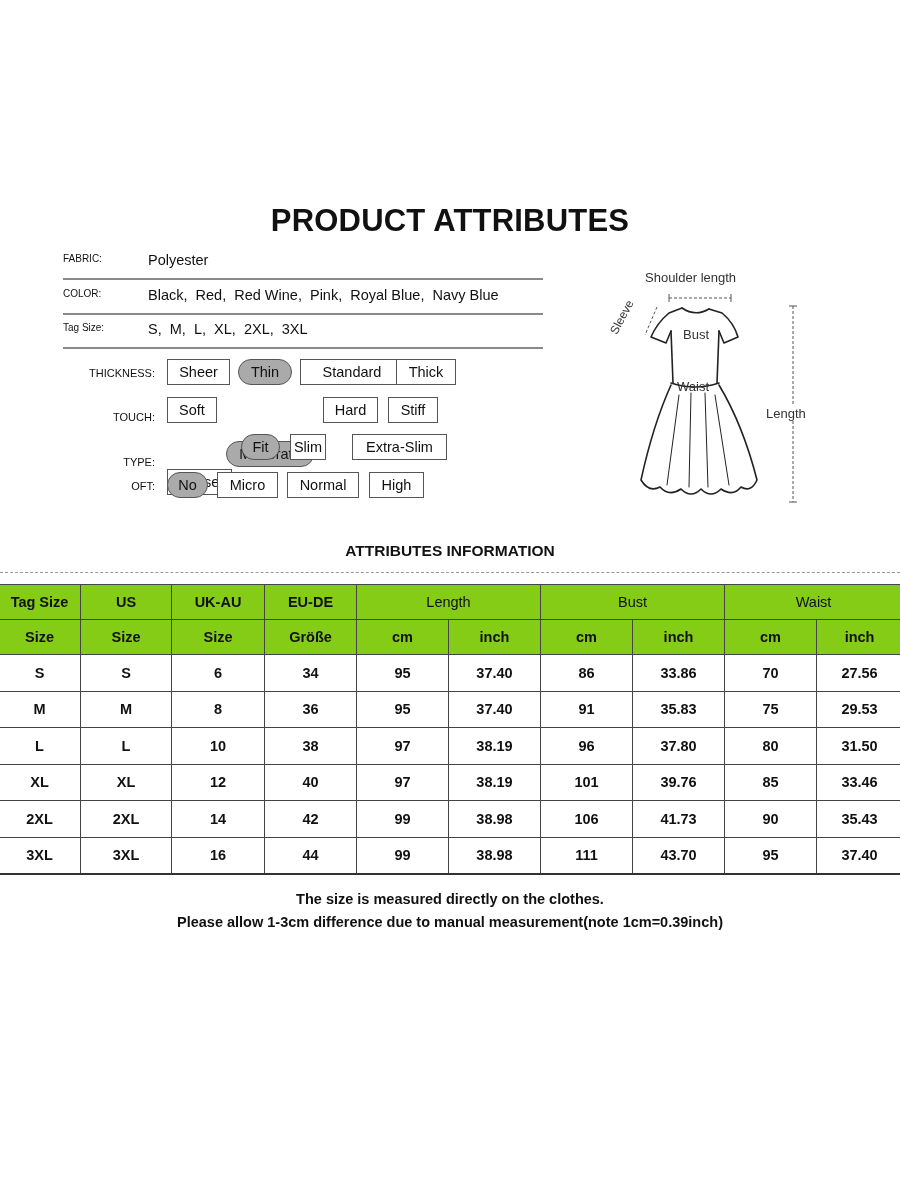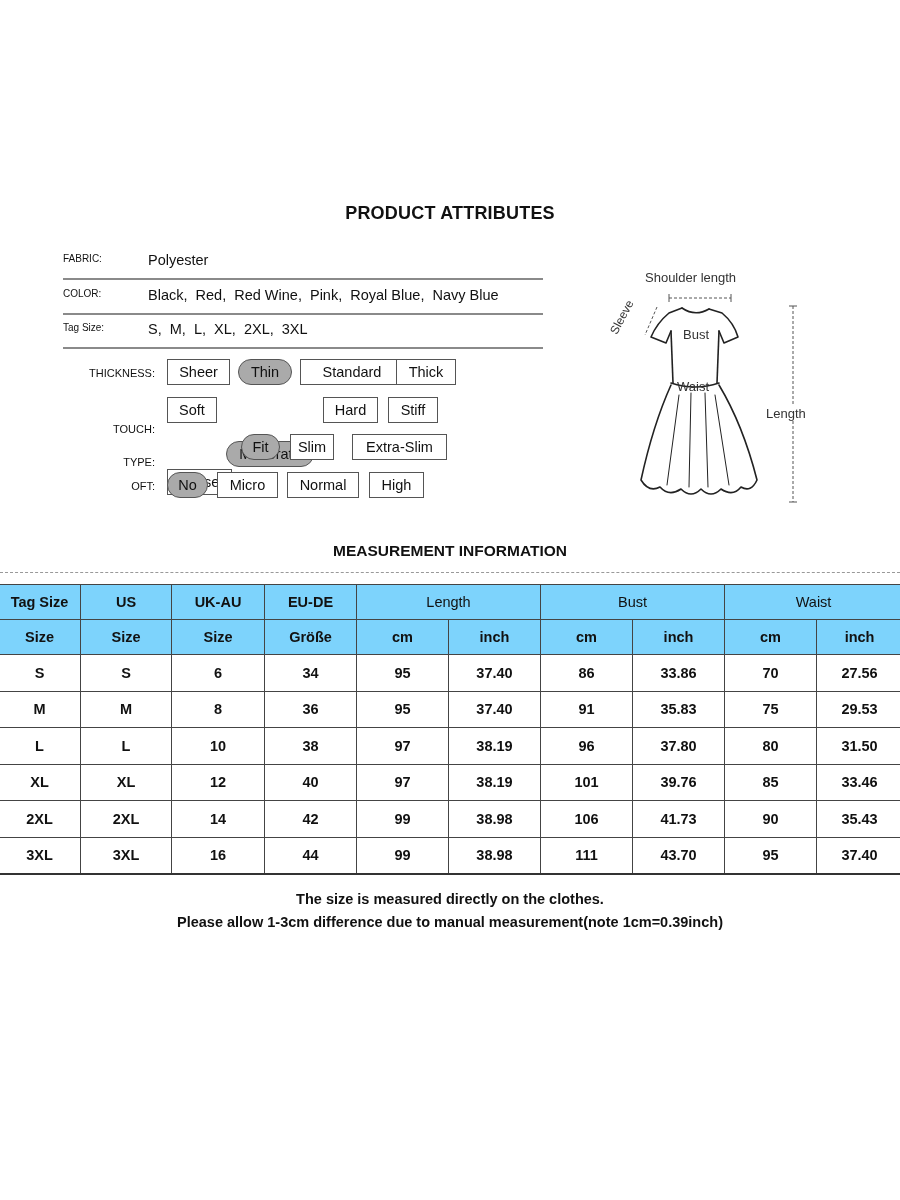--- a/index.html
+++ b/index.html
@@ -1,33 +1,33 @@
 <!DOCTYPE html>
 <html><head>
 <meta charset="utf-8">
 <style>
   html, body { margin: 0; padding: 0; background: #ffffff; }
   body { width: 900px; height: 1200px; position: relative; overflow: hidden;
          font-family: "Liberation Sans", "DejaVu Sans", sans-serif; color: #111; }
   .abs { position: absolute; }
-  .title { left: 0; width: 900px; top: 203px; text-align: center; font-size: 18px; font-weight: bold; letter-spacing: 0.2px; }
+  .title { left: 0; width: 900px; top: 203px; text-align: center; font-size: 31px; font-weight: bold; letter-spacing: 0.2px; }
   .attr-row { position: absolute; left: 63px; width: 480px; height: 34px; }
   .attr-row .lbl { position: absolute; left: 0; top: 0; font-size: 10px; }
   .attr-row .val { position: absolute; left: 85px; top: -1px; font-size: 14.5px; white-space: pre; }
   .attr-row .rule { position: absolute; left: 0; width: 480px; height: 2px; background: #8a8a8a; }
   .opt-lbl { position: absolute; width: 155px; text-align: right; font-size: 11px; }
   .chip { position: absolute; height: 26px; border: 1.5px solid #555; box-sizing: border-box;
           font-size: 14.5px; display: flex; align-items: center; justify-content: center; background: #fff; }
   .chip.on { background: #aaaaaa; border-radius: 13px; }
   .diagram { left: 605px; top: 265px; width: 225px; height: 245px; }
   .sub-title { left: 0; width: 900px; top: 542px; text-align: center; font-size: 15.5px; font-weight: bold; }
   .dash { left: 0; top: 572px; width: 900px; height: 0; border-top: 1.5px dashed #999; }
   table.size { position: absolute; left: -2px; top: 584px; width: 904px; border-collapse: collapse; table-layout: fixed; }
   table.size td, table.size th { border: 1.5px solid #444; text-align: center; font-size: 14.5px; padding: 0; }
-  table.size thead th { background: #7dd3fc; height: 34px; font-weight: bold; }
+  table.size thead th { background: #84cc16; height: 34px; font-weight: bold; }
   table.size tbody td { height: 35.5px; font-weight: bold; }
   table.size tbody tr:last-child td { border-bottom: 2.5px solid #333; }
   .note { left: 0; width: 900px; text-align: center; font-size: 14.5px; font-weight: bold; }
 </style>
 </head>
 <body>
 
 <div class="abs title">PRODUCT ATTRIBUTES</div>
 
 <div class="attr-row" style="top:253px;">
@@ -45,30 +45,30 @@
   <span class="val">S,  M,  L,  XL,  2XL,  3XL</span>
   <div class="rule" style="top:25px;"></div>
 </div>
 
 <div class="opt-lbl" style="left:0; top:367px;">THICKNESS:</div>
 <div class="chip" style="left:167px; top:359px; width:63px;">Sheer</div>
 <div class="chip on" style="left:238px; top:359px; width:54px;">Thin</div>
 <div class="chip" style="left:300px; top:359px; width:104px;">Standard</div>
 <div class="chip" style="left:396px; top:359px; width:60px;">Thick</div>
 
-<div class="opt-lbl" style="left:0; top:423px;text-align:right;">TOUCH:</div>
+<div class="opt-lbl" style="left:0; top:411px;text-align:right;">TOUCH:</div>
 <div class="chip" style="left:167px; top:397px; width:50px;">Soft</div>
 <div class="chip on" style="left:226px; top:413px; width:88px;margin-top:28px;">Moderate</div>
 <div class="chip" style="left:323px; top:397px; width:55px;">Hard</div>
 <div class="chip" style="left:388px; top:397px; width:50px;">Stiff</div>
 
 <div class="opt-lbl" style="left:0; top:443px;margin-top:13px;">TYPE:</div>
 <div class="chip" style="left:167px; top:434px; width:65px;margin-top:35px;">Loose</div>
 <div class="chip on" style="left:241px; top:434px; width:39px;">Fit</div>
-<div class="chip" style="left:290px; top:434px; width:44px;">Slim</div>
+<div class="chip" style="left:290px; top:434px; width:36px;">Slim</div>
 <div class="chip" style="left:352px; top:434px; width:95px;">Extra-Slim</div>
 
 <div class="opt-lbl" style="left:0; top:480px;">OFT:</div>
 <div class="chip on" style="left:167px; top:472px; width:41px;">No</div>
 <div class="chip" style="left:217px; top:472px; width:61px;">Micro</div>
 <div class="chip" style="left:287px; top:472px; width:72px;">Normal</div>
 <div class="chip" style="left:369px; top:472px; width:55px;">High</div>
 
 <div class="abs diagram">
   <svg width="225" height="245" viewBox="0 0 225 245">
@@ -105,21 +105,21 @@
         <path d="M 184 237 L 192 237"></path>
     </g>
   </svg>
   <span class="abs" style="left:40px; top:5px; font-size:13px; color:#333;">Shoulder length</span>
   <span class="abs" style="left:2px; top:35px; font-size:12px; color:#333; transform:rotate(-62deg); transform-origin:left top; display:inline-block; margin-top:30px;">Sleeve</span>
   <span class="abs" style="left:78px; top:62px; font-size:13px; color:#333;">Bust</span>
   <span class="abs" style="left:72px; top:114px; font-size:13px; color:#333;">Waist</span>
   <span class="abs" style="left:161px; top:141px; font-size:13px; color:#333; background:#fff;">Length</span>
 </div>
 
-<div class="abs sub-title">MEASUREMENT INFORMATION</div>
+<div class="abs sub-title">ATTRIBUTES INFORMATION</div>
 <div class="abs dash"></div>
 
 <table class="size">
   <colgroup>
     <col style="width:82px">
       <col style="width:91px">
       <col style="width:93px">
       <col style="width:92px">
     <col style="width:92px">
       <col style="width:92px">

